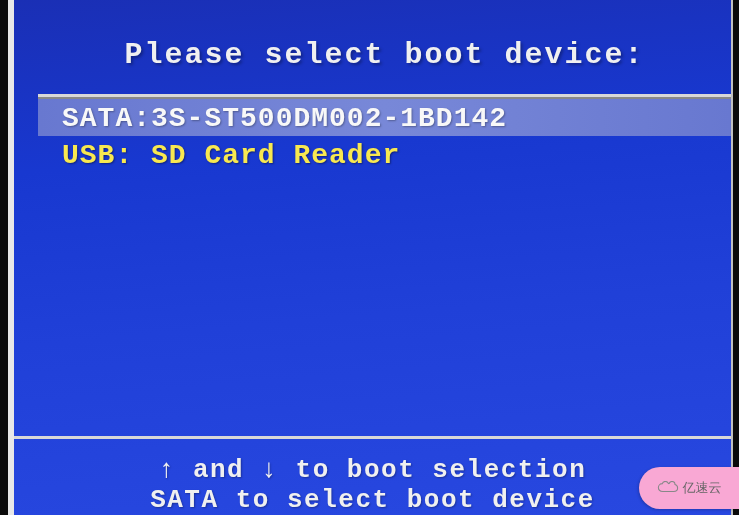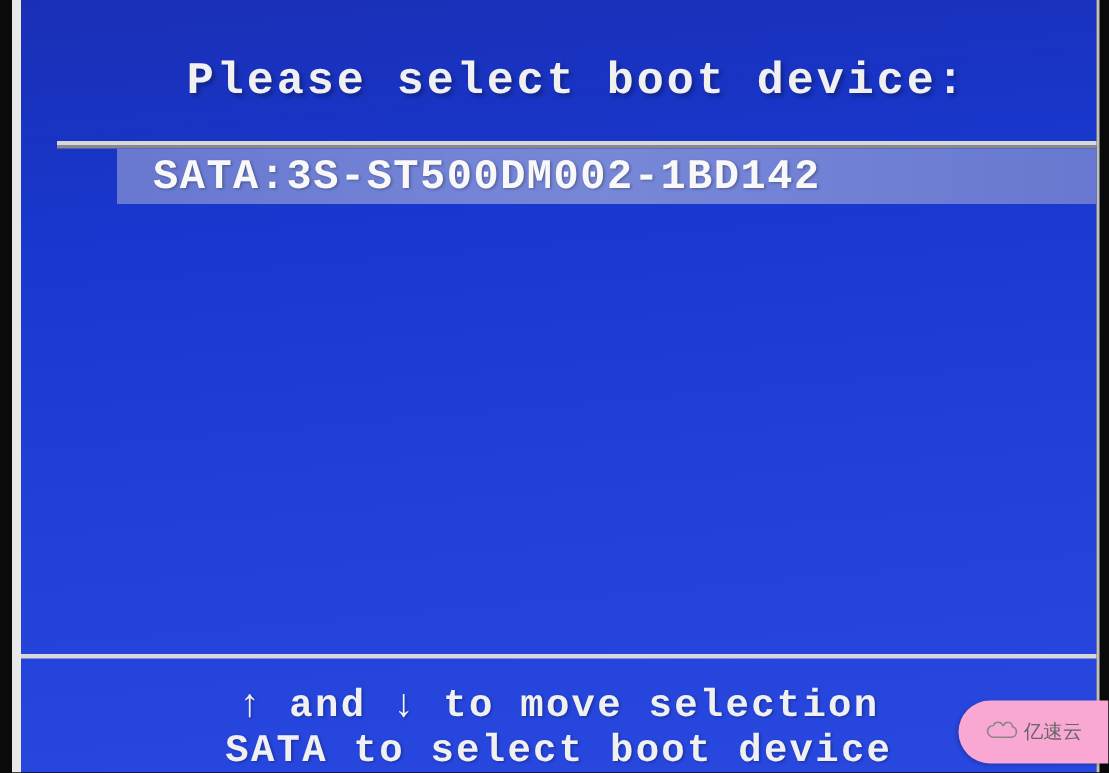--- a/index.html
+++ b/index.html
@@ -47,21 +47,20 @@
       font-size: 28px;
       font-weight: bold;
       font-family: 'Courier New', monospace;
       letter-spacing: 1px;
       cursor: pointer;
     }
     .device-item.selected {
       background: linear-gradient(90deg, #6878d0 0%, #7888d8 50%, #6878d0 100%);
       color: #f8f8f8;
       text-shadow: 1px 1px 2px rgba(0,0,0,0.3);
-      margin-left: 40px;
     }
     .device-item.unselected {
       color: #f8e850;
       text-shadow: 1px 1px 2px rgba(0,0,0,0.4);
     }
     .overlay-text {
       position: absolute;
       top: 255px;
       left: 62px;
       right: 28px;
@@ -122,25 +121,26 @@
 </head>
 <body>
 
 <div class="bios-screen">
   <div class="title-section">
     <div class="title-text">Please select boot device:</div>
   </div>
 
   <div class="device-list">
     <div class="device-item selected">SATA:3S-ST500DM002-1BD142</div>
+    <div class="device-item unselected">USB: SD Card Reader</div>
   </div>
 
 
   <div class="footer-section">
-    <div class="footer-line">↑ and ↓ to move selection</div>
+    <div class="footer-line">↑ and ↓ to boot selection</div>
     <div class="footer-line">SATA to select boot device</div>
   </div>
 </div>
 
 <div class="watermark">
   <span class="watermark-icon">
     <svg class="cloud-svg" viewBox="0 0 24 16" fill="none">
       <path d="M6 12 C3 12 1 10 1 7.5 C1 5 3 3 5.5 3 C6 1.5 7.5 0.5 9 0.5 C10.5 0.5 12 1.5 12.5 3 C12.8 2.9 13 2.9 13.3 2.9 C13.8 1.5 15 0.5 16.5 0.5 C18.5 0.5 20 2 20 4 C22 4.5 23 6 23 8 C23 10.5 21 12 18.5 12 Z" stroke="#888" stroke-width="1.2" fill="none"></path>
     </svg>
   </span>

